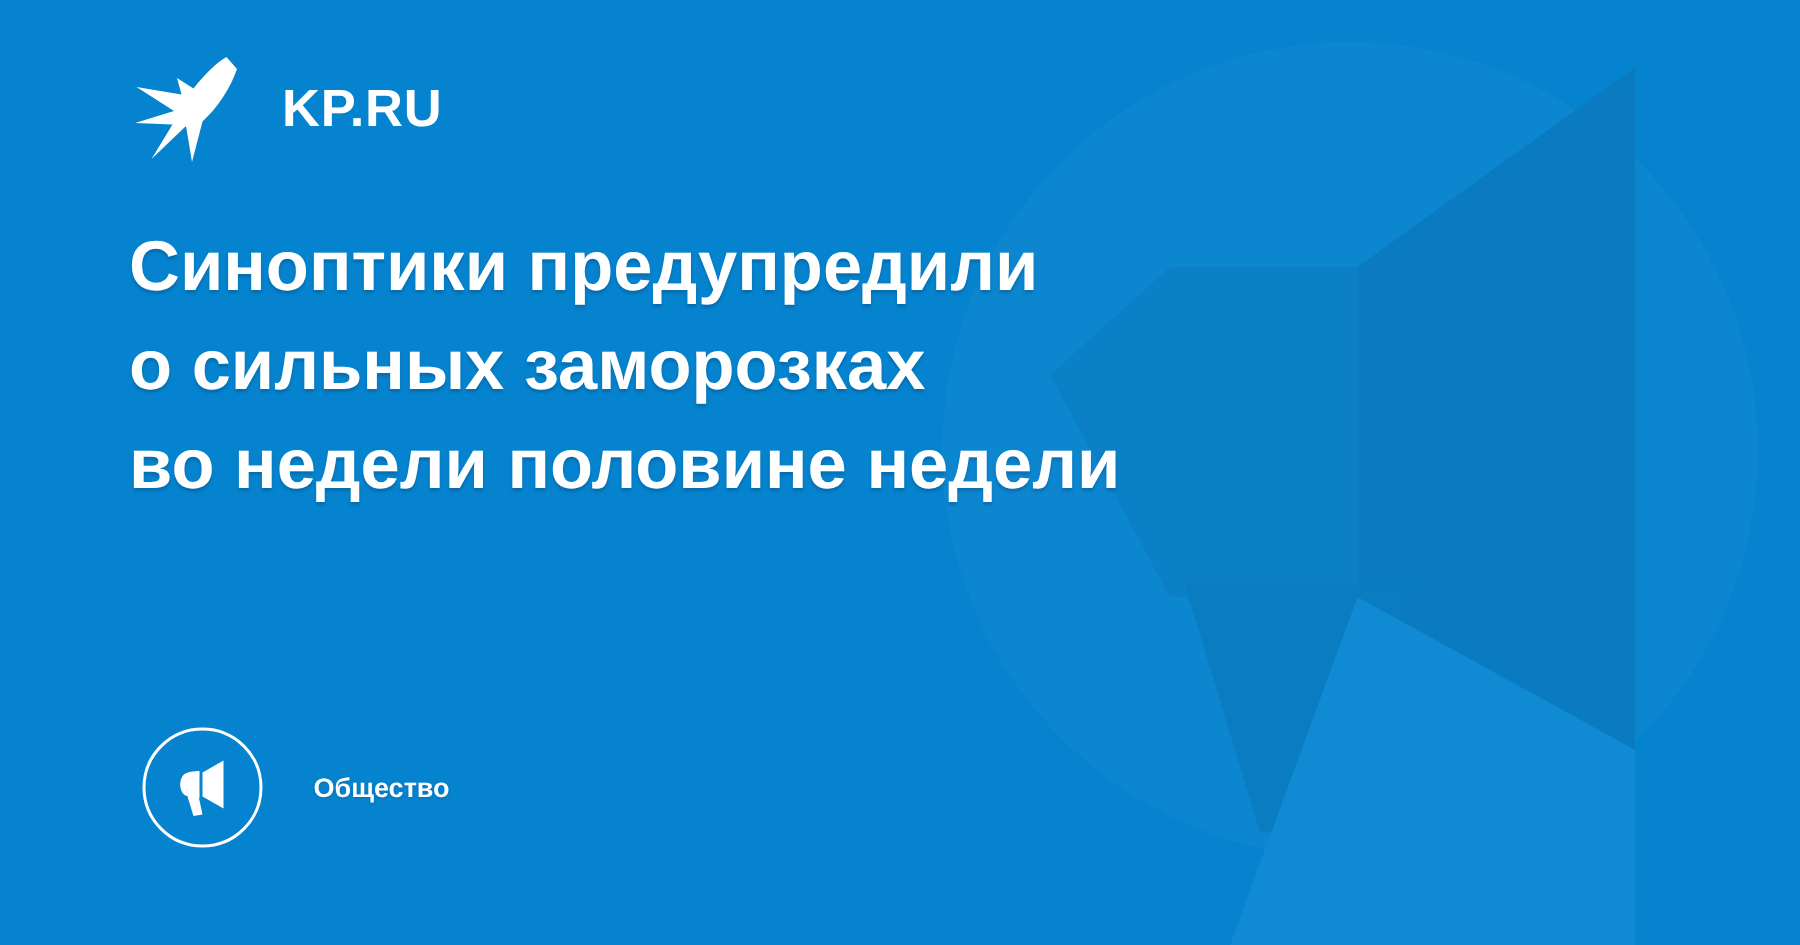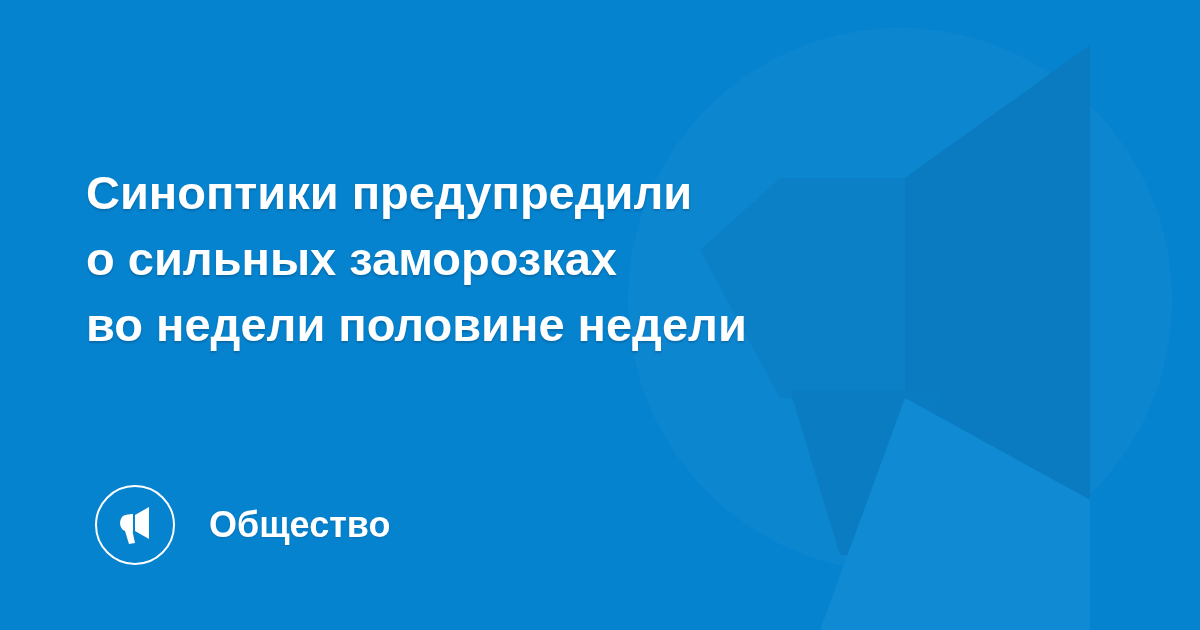--- a/index.html
+++ b/index.html
@@ -51,21 +51,21 @@
     font-weight: bold;
     letter-spacing: 0.5px;
     line-height: 1;
     white-space: nowrap;
   }
 
   
   #headline {
     position: absolute;
     left: 86px;
-    top: 160px;
+    top: 144px;
     width: 880px;
   }
   .headline-line {
     color: #ffffff;
     font-size: 47px;
     font-weight: bold;
     line-height: 66px;
     white-space: nowrap;
     text-shadow: 0 2px 2px rgba(0, 50, 90, 0.28);
   }
@@ -90,21 +90,21 @@
     flex: none;
   }
   #category-megaphone {
     width: 44px;
     height: 44px;
     display: block;
   }
   #category-label {
     margin-left: 34px;
     color: #ffffff;
-    font-size: 36px;
+    font-size: 18px;
     font-weight: bold;
     line-height: 1;
     white-space: nowrap;
     text-shadow: 0 1px 2px rgba(0, 50, 90, 0.22);
   }
 </style>
 </head>
 <body>
 
 <div id="card">
@@ -115,20 +115,26 @@
 
     <polygon points="1090,45 1090,500 905,398 905,178" fill="#0a7bc1"></polygon>
 
     <polygon points="905,178 905,398 780,398 700,250 780,178" fill="#0b80c7"></polygon>
 
     <polygon points="790,390 940,390 905,555 840,555" fill="#0a7cc2"></polygon>
 
     <polygon points="905,398 1090,500 1090,630 820,630" fill="#0f8ad3"></polygon>
   </svg>
 
+  <div id="logo-row">
+    <svg id="logo-bird" viewBox="0 0 78 72" aria-hidden="true">
+      <path fill="#ffffff" d="M63 2 C56 6 48 14 41 23 L30 16 L33 27 L3 22 L28 38 L2 46 L27 47 L13 70 L36 48 L40 72 L47 45 C57 36 66 22 70 10 Z"></path>
+    </svg>
+    <div id="logo-wordmark">KP.RU</div>
+  </div>
 
   <div id="headline">
     <div class="headline-line">Синоптики предупредили</div>
     <div class="headline-line">о сильных заморозках</div>
     <div class="headline-line">во недели половине недели</div>
   </div>
 
   <div id="category">
     <div id="category-icon-circle">
       <svg id="category-megaphone" viewBox="0 0 44 44" aria-hidden="true">

